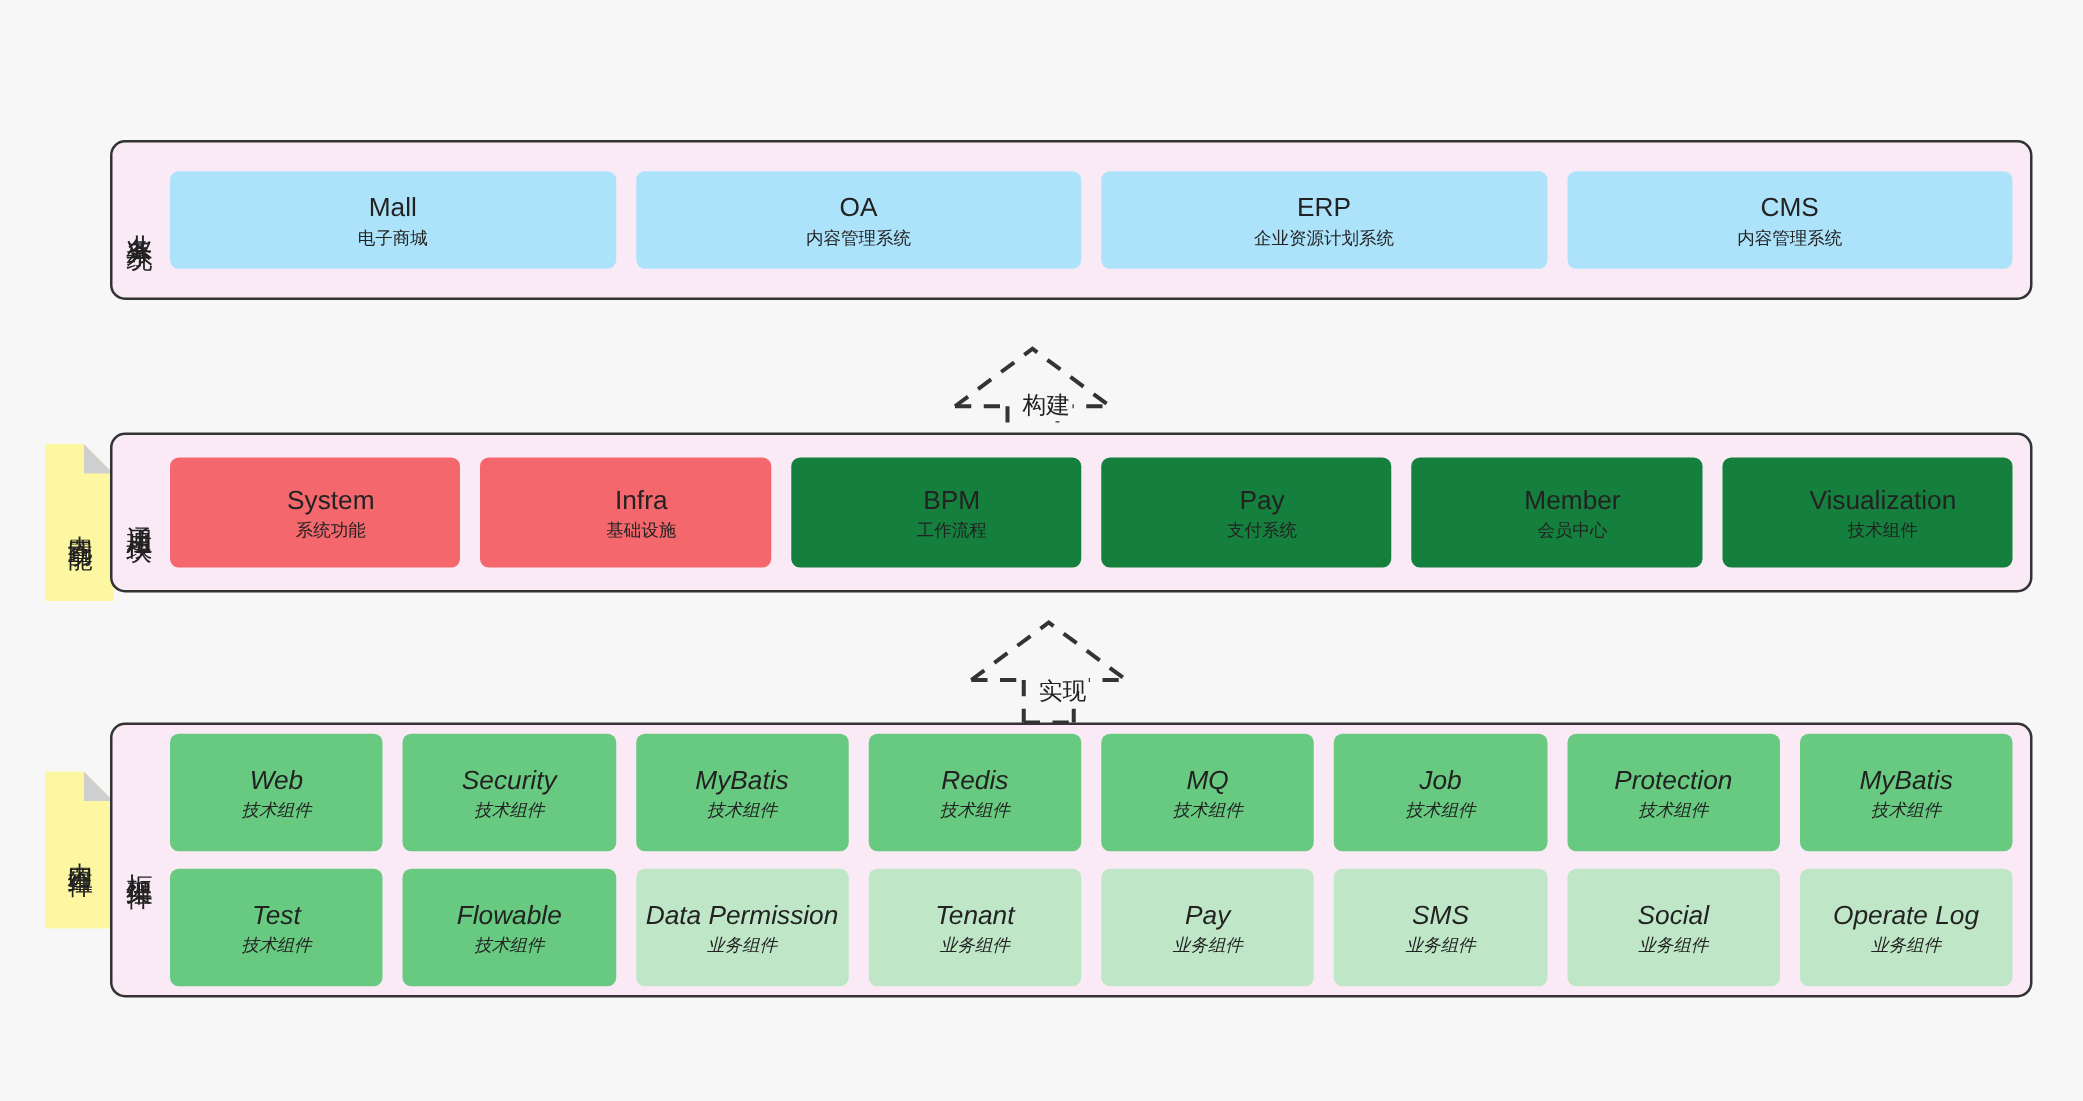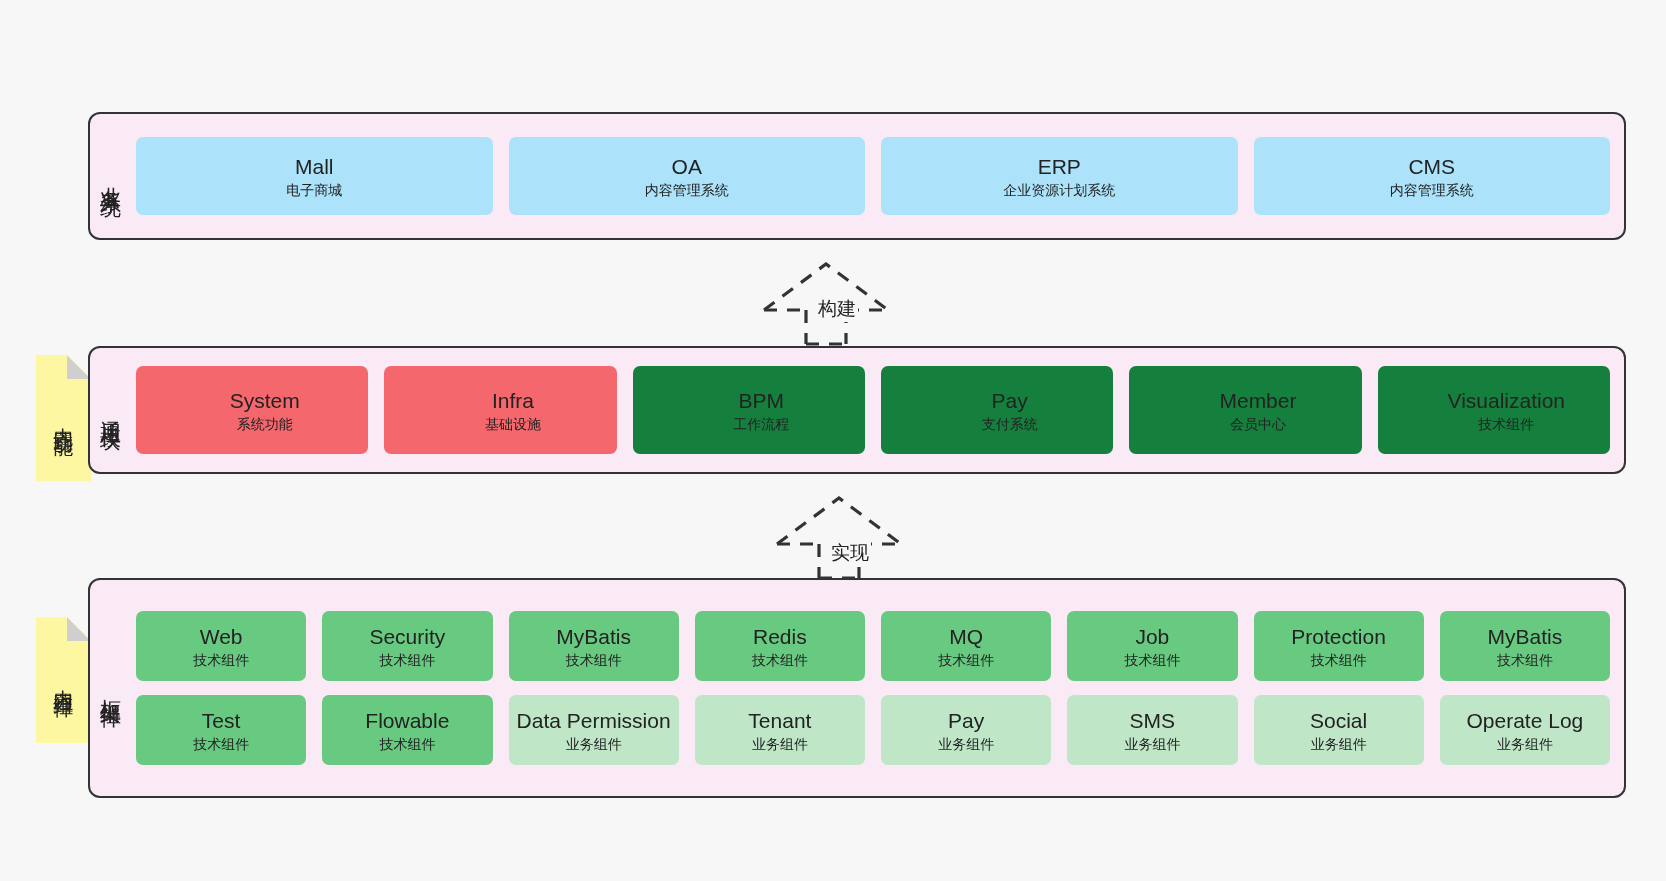--- a/index.html
+++ b/index.html
@@ -74,21 +74,21 @@
   .card .t1 { font-size: 21px; }
   .card .t2 { font-size: 14px; }
   .card.blue      { background: #ace3fb; }
   .card.red       { background: #f4676d; }
   .card.pink      { background: #15803d; }
   .card.green     { background: #68c981; }
   .card.lightgreen{ background: #bfe7c7; }
 
   .h-biz   { height: 78px; }
   .h-mod   { height: 88px; padding-left: 29px; }
-  .h-comp  { height: 70px; }
+  .h-comp  { height: 94px; font-style: italic; }
 
   
   .note {
     position: absolute;
     background: #fcf7a0;
     color: #222;
     font-size: 20px;
     letter-spacing: 3px;
     line-height: 1.12;
     display: flex;
@@ -140,21 +140,21 @@
           <div class="t1">ERP</div>
           <div class="t2">企业资源计划系统</div>
         </div>
         <div class="card blue h-biz">
           <div class="t1">CMS</div>
           <div class="t2">内容管理系统</div>
         </div>
       </div>
   </div>
 
-  <div class="arrow" style="left:760px; top:258px; width:140px; height:86px;">
+  <div class="arrow" style="left:760px; top:273px; width:140px; height:86px;">
     <svg width="140" height="86" viewBox="0 0 140 86">
       <path d="M 4 52 L 66 6 L 128 52" fill="none" stroke="#333333" stroke-width="3.2" stroke-dasharray="13 10" stroke-linecap="butt"></path>
       <path d="M 4 52 L 46 52 M 86 52 L 128 52" fill="none" stroke="#333333" stroke-width="3.2" stroke-dasharray="13 10"></path>
       <path d="M 46 52 L 46 86 M 86 52 L 86 86 M 46 86 L 86 86" fill="none" stroke="#333333" stroke-width="3.2" stroke-dasharray="13 10"></path>
     </svg>
     <span class="lbl" style="left:56px; top:38px;">构建</span>
   </div>
 
   <div class="note" style="left:36px; top:355px; width:55px; height:126px;">
     <span class="fold"></span>

